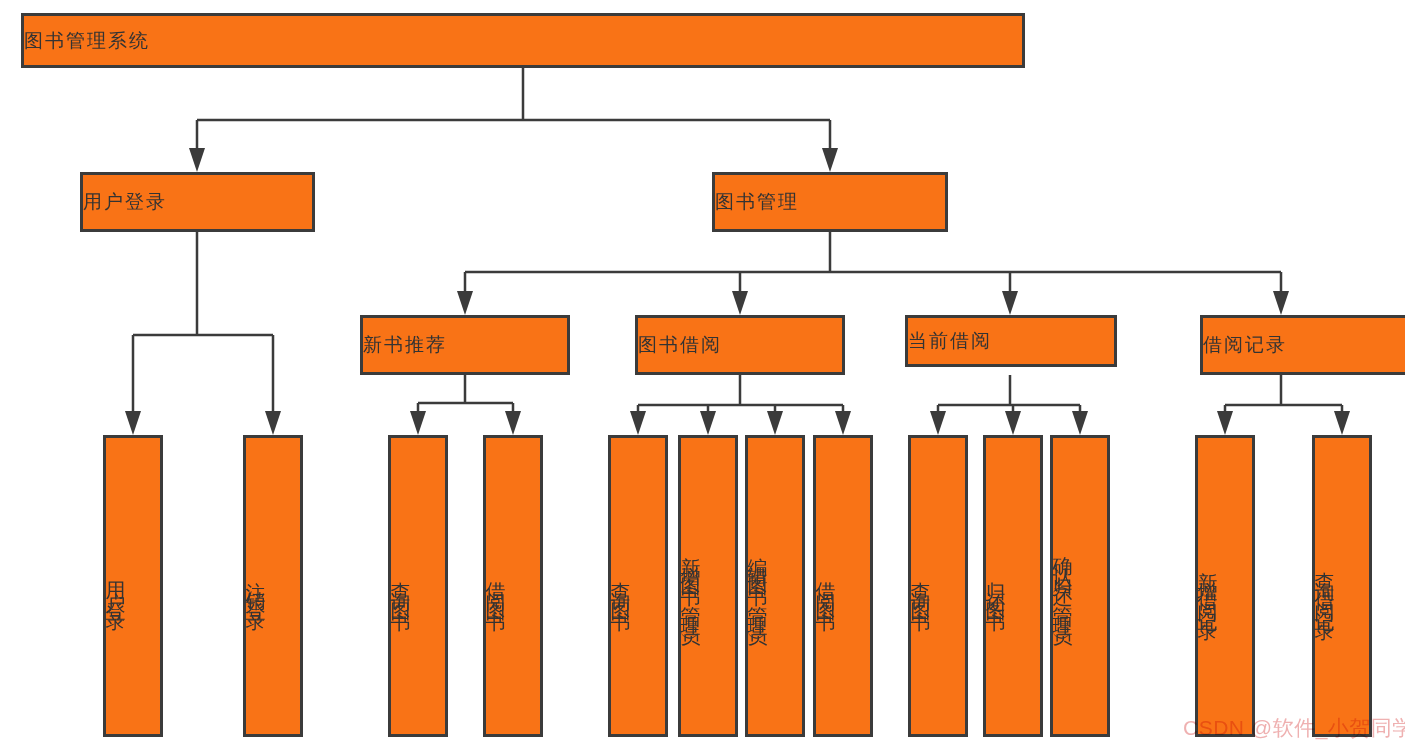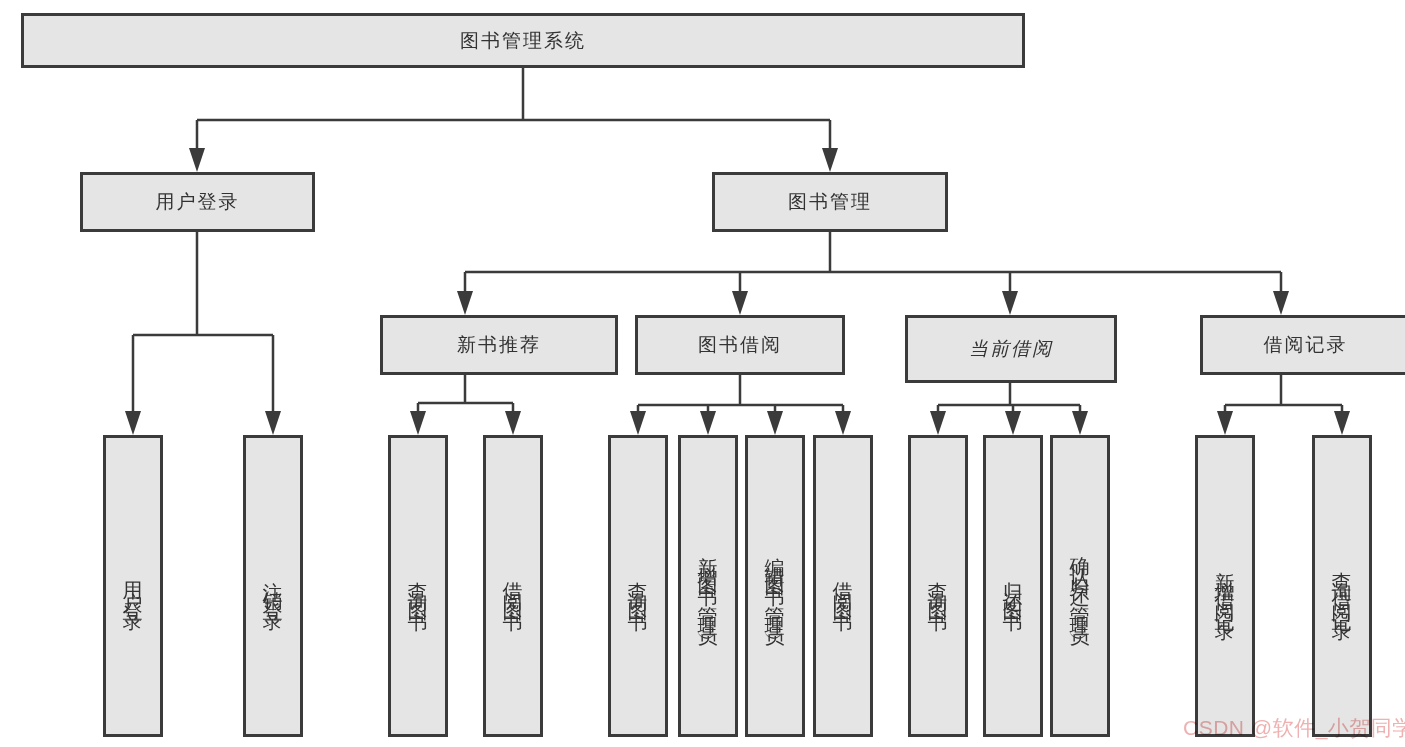--- a/index.html
+++ b/index.html
@@ -13,25 +13,24 @@
   }
   .connectors {
     position: absolute;
     left: 0; top: 0;
     width: 1405px; height: 747px;
     z-index: 1;
   }
   .box {
     position: absolute;
     box-sizing: border-box;
-    background: #e5e5e5;
+    background: #f97316;
     border: 3px solid #3b3b3b;
     display: flex;
     align-items: center;
-    justify-content: center;
     color: #333333;
     z-index: 2;
   }
   .hlabel {
     font-size: 19px;
     letter-spacing: 2px;
     white-space: nowrap;
   }
   .vbox { width: 60px; height: 302px; top: 435px; }
   .vlabel {
@@ -96,27 +95,27 @@
     <span class="hlabel">图书管理系统</span>
   </div>
 
   <div class="box" style="left:80px; top:172px; width:235px; height:60px;">
     <span class="hlabel">用户登录</span>
   </div>
   <div class="box" style="left:712px; top:172px; width:236px; height:60px;font-family:Liberation Serif, serif;">
     <span class="hlabel">图书管理</span>
   </div>
 
-  <div class="box" style="left:380px; top:315px; width:238px; height:60px;">
+  <div class="box" style="left:360px; top:315px; width:210px; height:60px;">
     <span class="hlabel">新书推荐</span>
   </div>
   <div class="box" style="left:635px; top:315px; width:210px; height:60px;">
     <span class="hlabel">图书借阅</span>
   </div>
-  <div class="box" style="left:905px; top:315px; width:212px; height:68px;font-style:italic;">
+  <div class="box" style="left:905px; top:315px; width:212px; height:52px;">
     <span class="hlabel">当前借阅</span>
   </div>
   <div class="box" style="left:1176px; top:315px; width:211px; height:60px;margin-left:24px;">
     <span class="hlabel">借阅记录</span>
   </div>
 
   <div class="box vbox" style="left:103px;">
     <span class="vlabel">用户登录</span>
   </div>
   <div class="box vbox" style="left:243px;">

